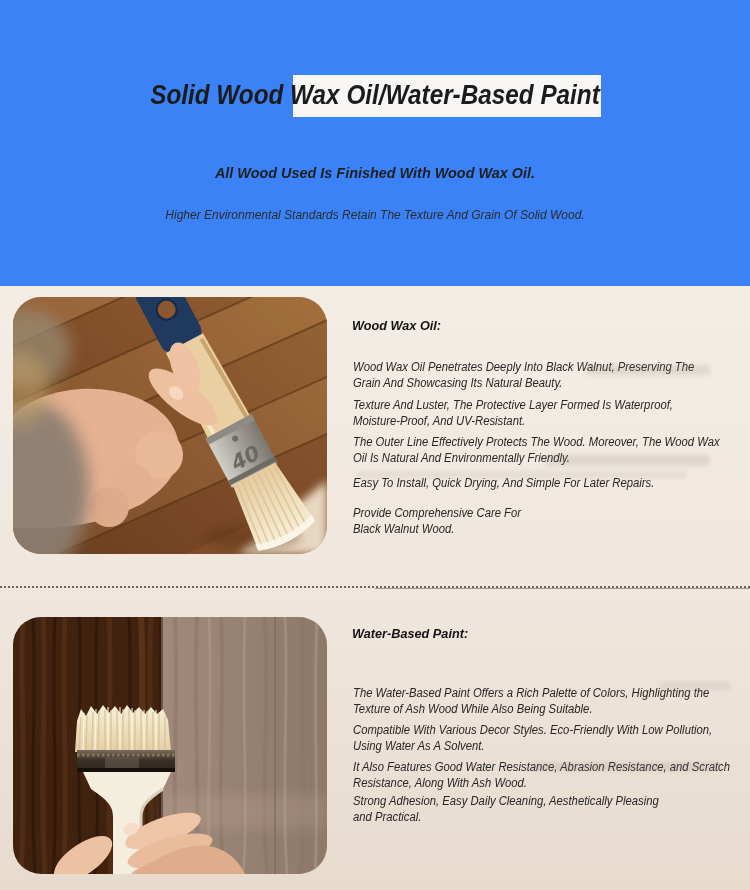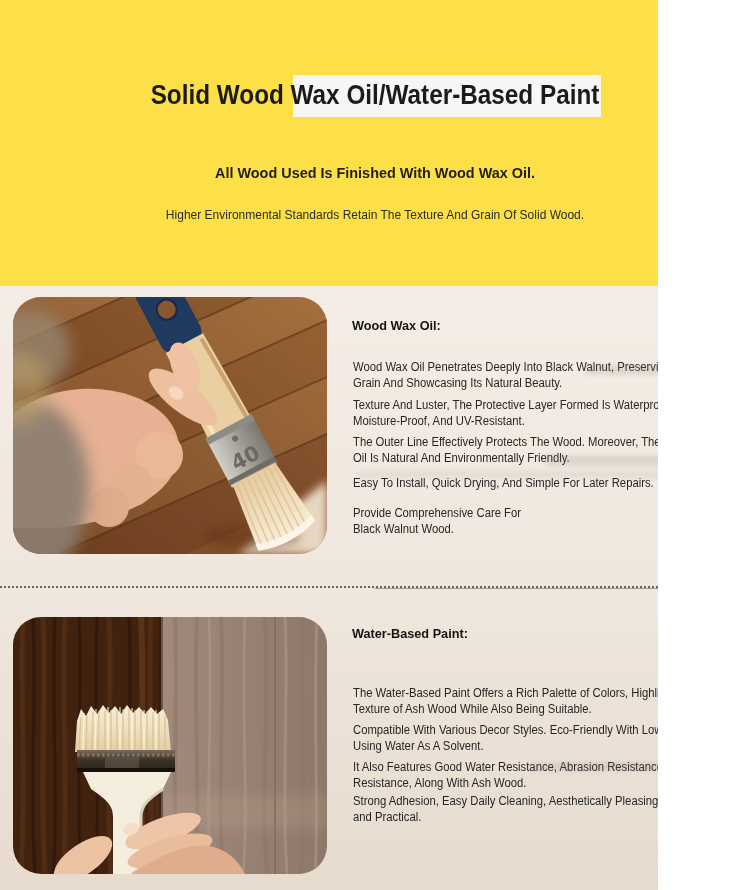--- a/index.html
+++ b/index.html
@@ -1,17 +1,17 @@
 <!DOCTYPE html>
 <html><head>
 <meta charset="utf-8">
 <style>
   html,body{margin:0;padding:0;background:#ffffff;}
-  .page{position:relative;width:658px;height:890px;background:#fde047;overflow:hidden;
-        font-family:"Liberation Sans", sans-serif;color:#222;}
+  .page{position:relative;width:750px;height:890px;background:#3b82f6;overflow:hidden;
+        font-family:"Liberation Sans", sans-serif;color:#222;font-style:italic;}
   
   .title-band{position:absolute;left:293px;top:75px;width:308px;height:42px;background:#f7f6f4;}
   .page-title{position:absolute;left:0;top:80px;width:750px;margin:0;text-align:center;
         font-size:27px;font-weight:700;color:#1b1b1b;transform:scaleX(.90);letter-spacing:0;}
   .subtitle{position:absolute;left:0;top:164px;width:750px;margin:0;text-align:center;
         font-size:15.5px;font-weight:700;color:#1f1f1f;transform:scaleX(.93);}
   .tagline{position:absolute;left:0;top:208px;width:750px;margin:0;text-align:center;
         font-size:12.5px;font-weight:400;color:#2c2c2c;transform:scaleX(.96);}
   
   .content{position:absolute;left:0;top:286px;width:750px;height:604px;

